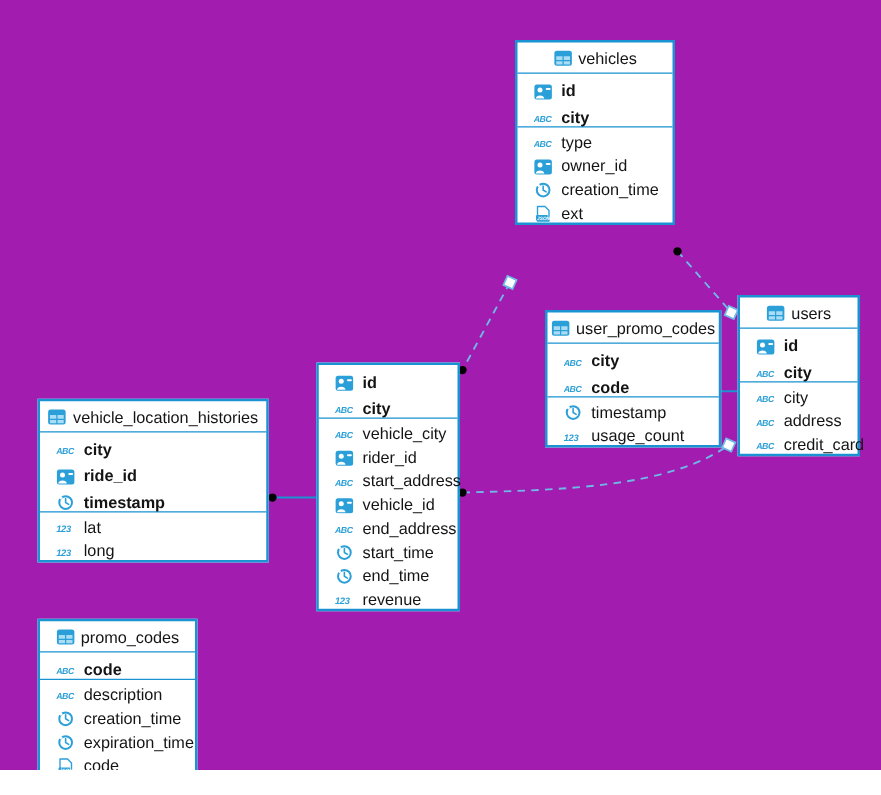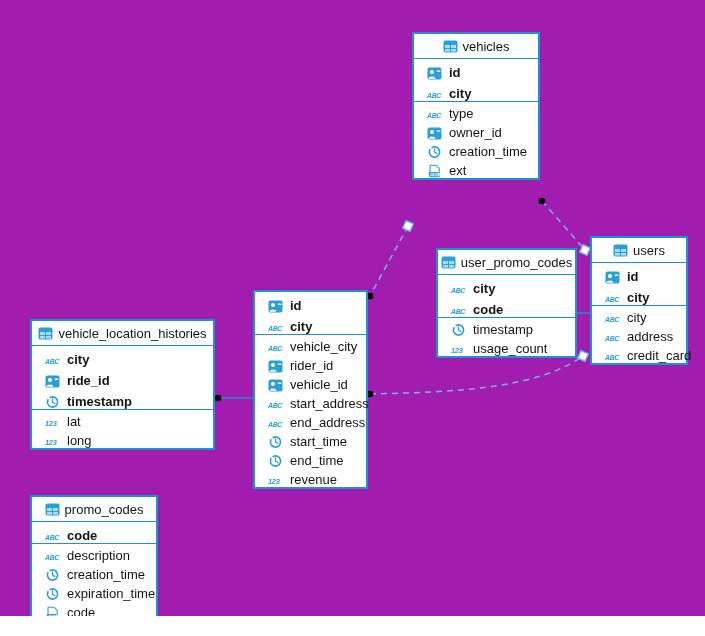--- a/index.html
+++ b/index.html
@@ -276,36 +276,36 @@
       <rect x="0.5" y="0.5" width="14" height="12" rx="2" fill="#2b9fd8"></rect>
       <circle cx="5" cy="5" r="2" fill="#fff"></circle>
       <path d="M1.6 11.7 C1.6 8.6 8.4 8.6 8.4 11.7 Z" fill="#fff"></path>
       <rect x="9.6" y="3.4" width="3.9" height="1.6" rx="0.8" fill="#fff"></rect>
               </svg>
             </span>
     <span class="cname">rider_id</span>
           </div>
           <div class="row">
     <span class="icn">
+              <svg width="17" height="13" viewBox="0 0 17 13">
+      <text x="0" y="9.5" font-size="7" font-weight="bold" letter-spacing="-0.4" fill="#2b9fd8" font-family="Liberation Sans, sans-serif">ABC</text>
+              </svg>
+            </span>
+    <span class="cname">start_address</span>
+          </div>
+          <div class="row">
+    <span class="icn">
               <svg width="15" height="13" viewBox="0 0 15 13">
       <rect x="0.5" y="0.5" width="14" height="12" rx="2" fill="#2b9fd8"></rect>
       <circle cx="5" cy="5" r="2" fill="#fff"></circle>
       <path d="M1.6 11.7 C1.6 8.6 8.4 8.6 8.4 11.7 Z" fill="#fff"></path>
       <rect x="9.6" y="3.4" width="3.9" height="1.6" rx="0.8" fill="#fff"></rect>
               </svg>
             </span>
     <span class="cname">vehicle_id</span>
-          </div>
-          <div class="row">
-    <span class="icn">
-              <svg width="17" height="13" viewBox="0 0 17 13">
-      <text x="0" y="9.5" font-size="7" font-weight="bold" letter-spacing="-0.4" fill="#2b9fd8" font-family="Liberation Sans, sans-serif">ABC</text>
-              </svg>
-            </span>
-    <span class="cname">start_address</span>
           </div>
           <div class="row">
     <span class="icn">
               <svg width="17" height="13" viewBox="0 0 17 13">
       <text x="0" y="9.5" font-size="7" font-weight="bold" letter-spacing="-0.4" fill="#2b9fd8" font-family="Liberation Sans, sans-serif">ABC</text>
               </svg>
             </span>
     <span class="cname">end_address</span>
           </div>
           <div class="row">

